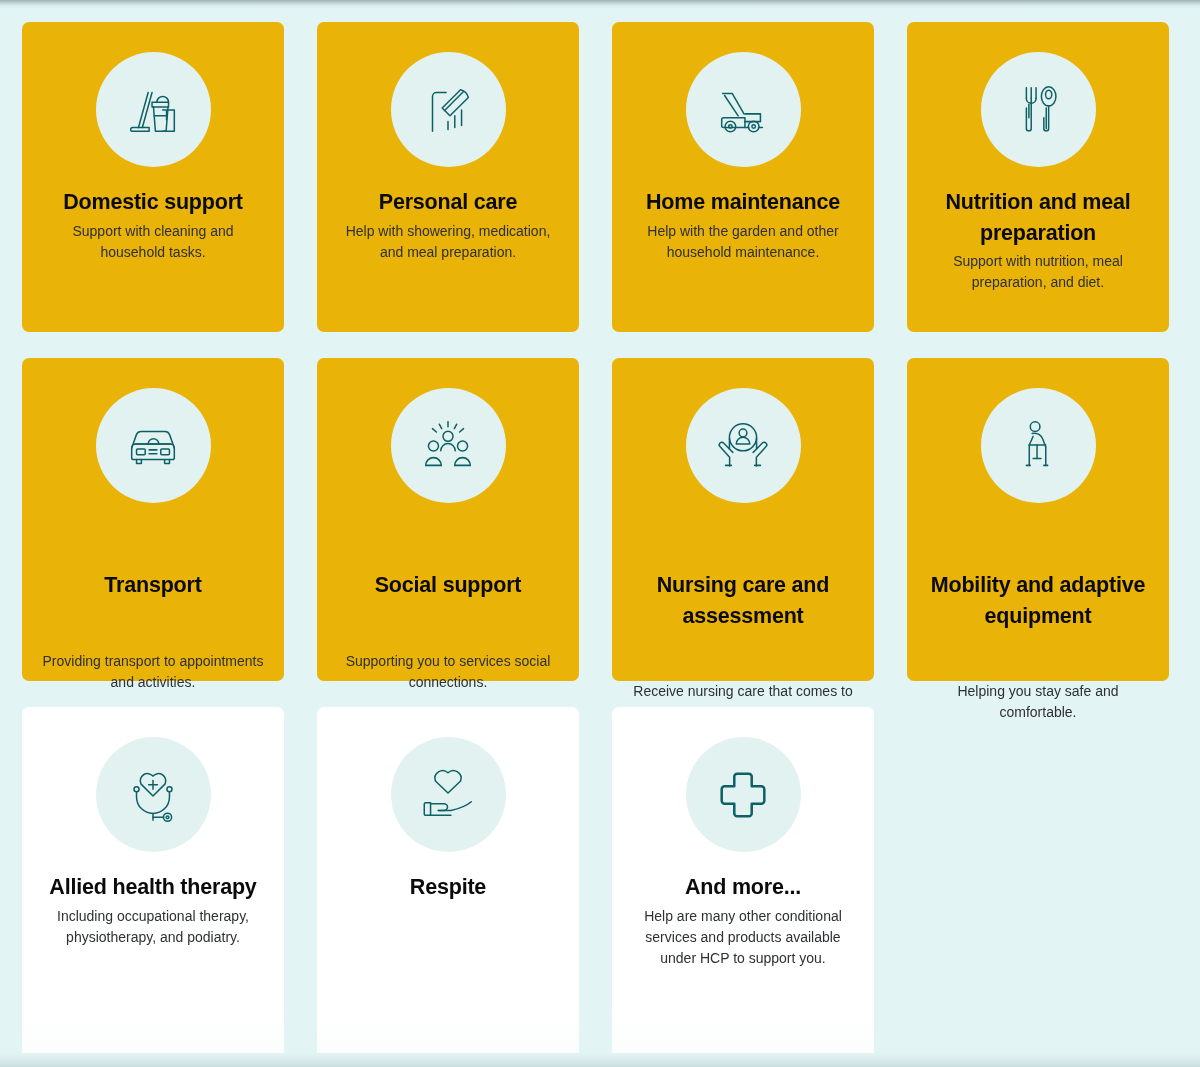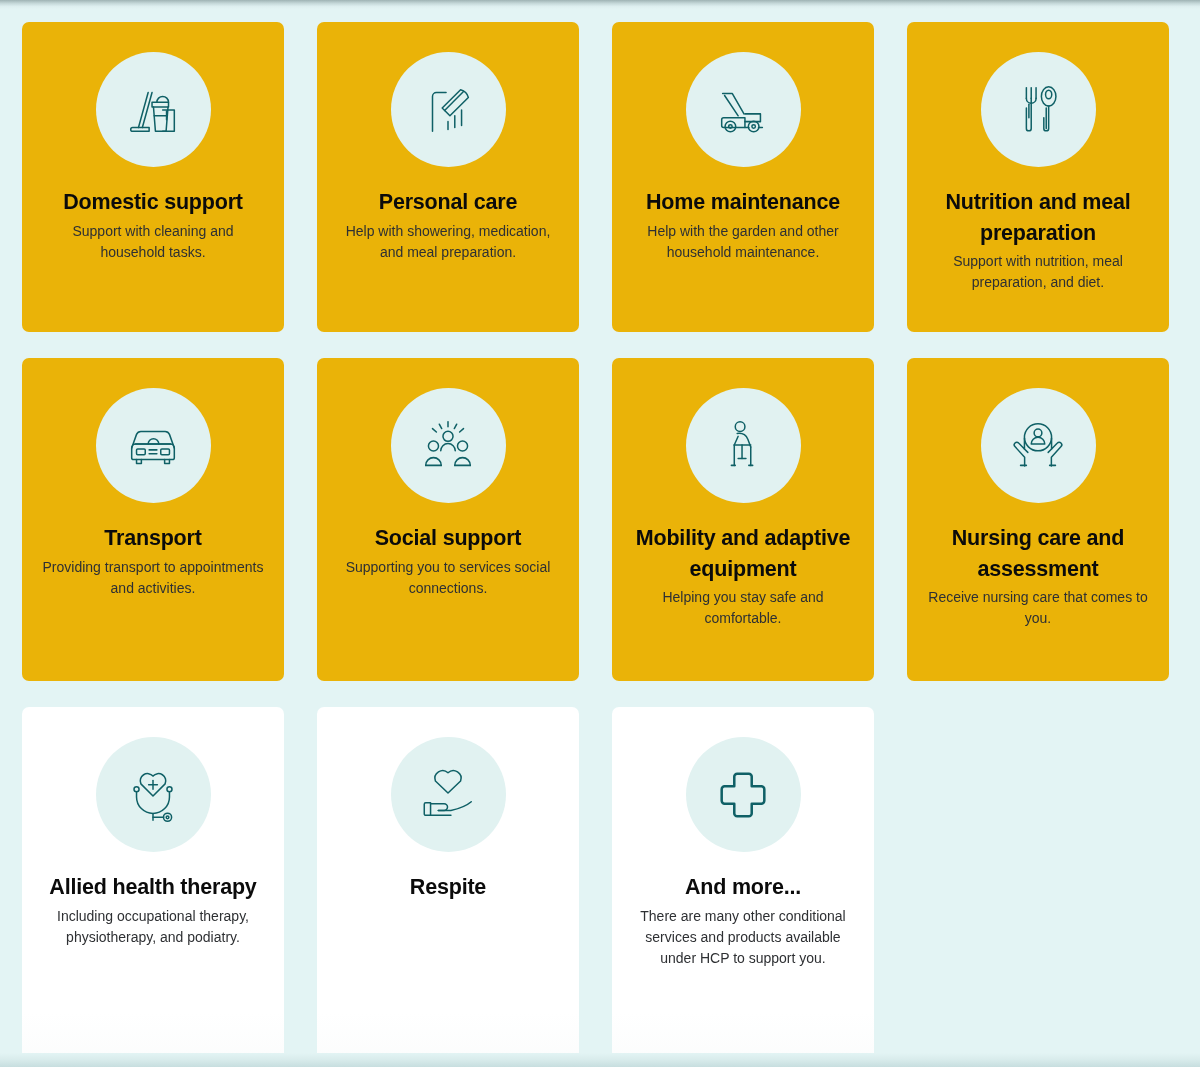--- a/index.html
+++ b/index.html
@@ -48,21 +48,21 @@
   .card {
     background: #eab308;
     border-radius: 7px;
     padding: 30px 14px 20px 14px;
     display: flex;
     flex-direction: column;
     align-items: center;
   }
 
   .card.row1, .card.row2 { height: 310px; }
-  .card.row2 { height: 323px; }
+  .card.row2 { height: 323px; gap: 47px; }
   .card.row3 {
     height: 391px;
     background: linear-gradient(to bottom, #ffffff 0%, #ffffff 78%, #fbfcfc 92%, #f4f8f8 100%);
   }
 
   .icon-circle {
     width: 115px;
     height: 115px;
     border-radius: 50%;
     background: #e1f2f1;
@@ -232,57 +232,57 @@
       </span>
     </div>
     <div class="card-title">Social support</div>
     <div class="card-desc">Supporting you to services social connections.</div>
   </div>
 
   <div class="card row2">
     <div class="icon-circle">
       <span>
         <svg viewBox="0 0 64 64">
+          <circle cx="32" cy="23" r="14"></circle>
+          <circle cx="32" cy="18.5" r="4"></circle>
+          <path d="M25 30 a7 7 0 0 1 14 0 z"></path>
+          <path d="M18 24 v11 l-6 -6 a2.6 2.6 0 0 0 -3.8 3.6 l10 11 v9"></path>
+          <path d="M18 35 l3.5 3.6"></path>
+          <path d="M46 24 v11 l6 -6 a2.6 2.6 0 0 1 3.8 3.6 l-10 11 v9"></path>
+          <path d="M46 35 l-3.5 3.6"></path>
+          <path d="M14 52 h6"></path>
+          <path d="M44 52 h6"></path>
+        </svg>
+      </span>
+    </div>
+    <div class="card-title">Nursing care and assessment</div>
+    <div class="card-desc">Receive nursing care that comes to you.</div>
+  </div>
+
+  <div class="card row2">
+    <div class="icon-circle">
+      <span>
+        <svg viewBox="0 0 64 64">
           <circle cx="29" cy="12" r="5"></circle>
           <path d="M26 19 q8 -1 11 6 l3 8"></path>
           <path d="M27 22 l-4 9"></path>
           <path d="M23 31 v21"></path>
           <path d="M40 33 v19"></path>
           <path d="M23 31 h17"></path>
           <path d="M31 31 v14"></path>
           <path d="M27 45 h8"></path>
           <path d="M20 52 h4"></path>
           <path d="M38 52 h4"></path>
         </svg>
       </span>
     </div>
     <div class="card-title">Mobility and adaptive equipment</div>
     <div class="card-desc">Helping you stay safe and comfortable.</div>
   </div>
 
-  <div class="card row2">
-    <div class="icon-circle">
-      <span>
-        <svg viewBox="0 0 64 64">
-          <circle cx="32" cy="23" r="14"></circle>
-          <circle cx="32" cy="18.5" r="4"></circle>
-          <path d="M25 30 a7 7 0 0 1 14 0 z"></path>
-          <path d="M18 24 v11 l-6 -6 a2.6 2.6 0 0 0 -3.8 3.6 l10 11 v9"></path>
-          <path d="M18 35 l3.5 3.6"></path>
-          <path d="M46 24 v11 l6 -6 a2.6 2.6 0 0 1 3.8 3.6 l-10 11 v9"></path>
-          <path d="M46 35 l-3.5 3.6"></path>
-          <path d="M14 52 h6"></path>
-          <path d="M44 52 h6"></path>
-        </svg>
-      </span>
-    </div>
-    <div class="card-title">Nursing care and assessment</div>
-    <div class="card-desc">Receive nursing care that comes to you.</div>
-  </div>
-
   <div class="card row3">
     <div class="icon-circle">
       <span>
         <svg viewBox="0 0 64 64">
           <path d="M32 33 L19.5 20.5 a7.5 7.5 0 0 1 12.5 -8 a7.5 7.5 0 0 1 12.5 8 z"></path>
           <path d="M32 17 v9"></path>
           <path d="M27.5 21.5 h9"></path>
           <circle cx="15" cy="26" r="2.6"></circle>
           <circle cx="49" cy="26" r="2.6"></circle>
           <path d="M15 29 v5 a17 17 0 0 0 17 17 a17 17 0 0 0 17 -17 v-5"></path>
@@ -315,18 +315,18 @@
 
   <div class="card row3">
     <div class="icon-circle">
       <span>
         <svg viewBox="0 0 64 64" style="stroke-width:2.6">
           <path d="M26 10 h12 a3 3 0 0 1 3 3 v10 h10 a3 3 0 0 1 3 3 v12 a3 3 0 0 1 -3 3 H41 v10 a3 3 0 0 1 -3 3 H26 a3 3 0 0 1 -3 -3 V41 H13 a3 3 0 0 1 -3 -3 V26 a3 3 0 0 1 3 -3 h10 V13 a3 3 0 0 1 3 -3 z"></path>
         </svg>
       </span>
     </div>
     <div class="card-title">And more...</div>
-    <div class="card-desc">There are many other conditional services and products available under HCP to support you.</div>
+    <div class="card-desc">Help are many other conditional services and products available under HCP to support you.</div>
   </div>
 
 </div>
 
 <div id="bottom-edge"></div>
 
 </body></html>

